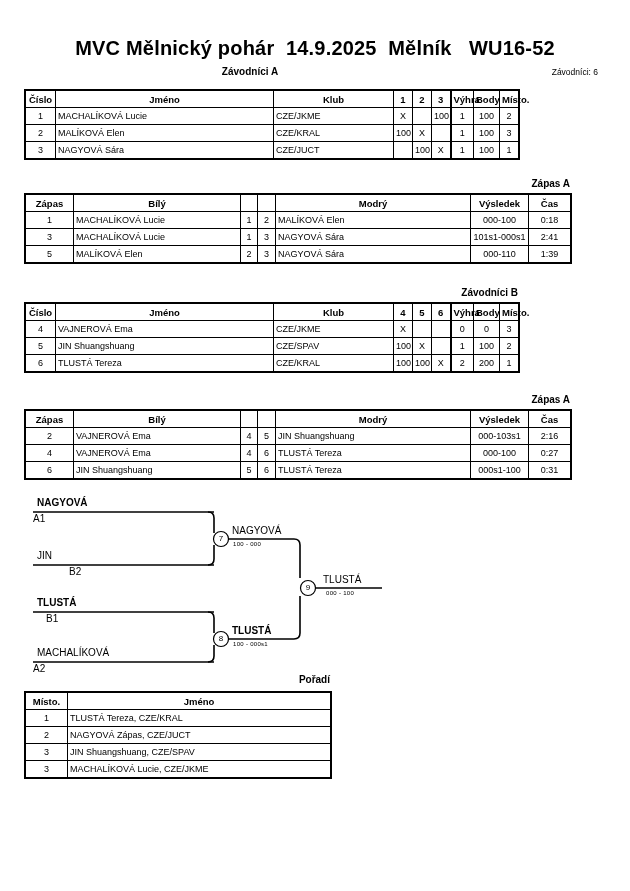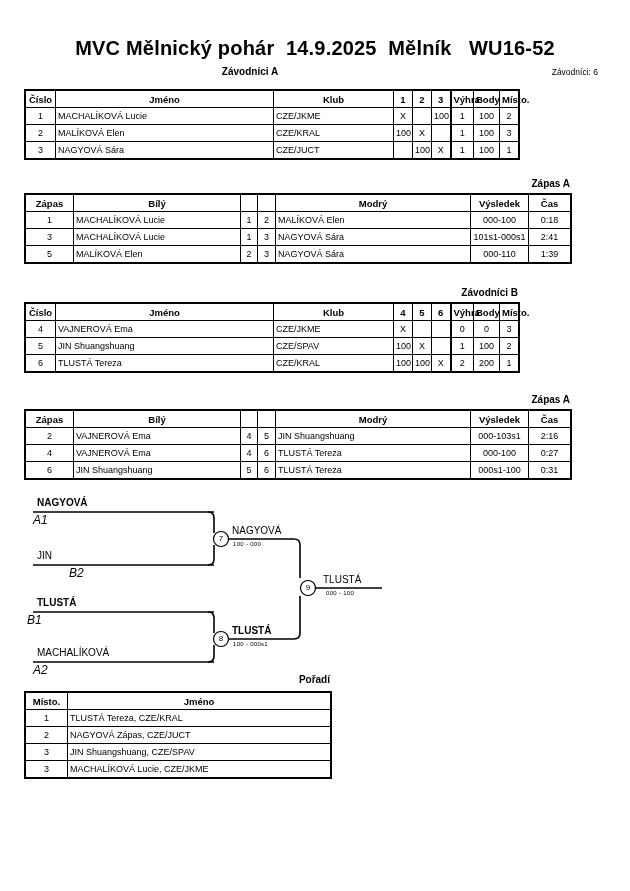--- a/index.html
+++ b/index.html
@@ -64,21 +64,21 @@
 
   
   #bracket { position:absolute; left:0; top:495px; width:630px; height:180px; }
   #bracket svg { position:absolute; left:0; top:0; }
   .bk-name {
     position:absolute; font-size:10px; font-weight:bold;
     white-space:nowrap;
   }
   .bk-name.reg { font-weight:normal; }
   .bk-seed {
-    position:absolute; font-size:12px; white-space:nowrap;font-style:italic;
+    position:absolute; font-size:10px; white-space:nowrap;
   }
   .bk-score {
     position:absolute; font-size:6px; white-space:nowrap; letter-spacing:0.3px;
   }
   .bk-num {
     position:absolute; font-size:8px; text-align:center;
     width:14px; height:14px; line-height:14px;
   }
 </style>
 </head>
@@ -345,21 +345,21 @@
     <circle cx="221" cy="144" r="7.5" fill="#fff" stroke="#000" stroke-width="1.2"></circle>
     <circle cx="308" cy="93" r="7.5" fill="#fff" stroke="#000" stroke-width="1.2"></circle>
   </svg>
 
   <div class="bk-name" style="left:37px; top:2px;">NAGYOVÁ</div>
   <div class="bk-seed" style="left:33px; top:18px;">A1</div>
   <div class="bk-name reg" style="left:37px; top:55px;">JIN</div>
   <div class="bk-seed" style="left:33px; top:71px;margin-left:36px;">B2</div>
 
   <div class="bk-name" style="left:37px; top:102px;">TLUSTÁ</div>
-  <div class="bk-seed" style="left:27px; top:118px;">B1</div>
+  <div class="bk-seed" style="left:46px; top:118px;">B1</div>
   <div class="bk-name reg" style="left:37px; top:152px;">MACHALÍKOVÁ</div>
   <div class="bk-seed" style="left:33px; top:168px;">A2</div>
 
   <div class="bk-num" style="left:214px; top:37px;">7</div>
   <div class="bk-num" style="left:214px; top:137px;">8</div>
   <div class="bk-num" style="left:301px; top:86px;">9</div>
 
   <div class="bk-name reg" style="left:232px; top:30px;">NAGYOVÁ</div>
   <div class="bk-score" style="left:233px; top:46px;">100 - 000</div>
 

